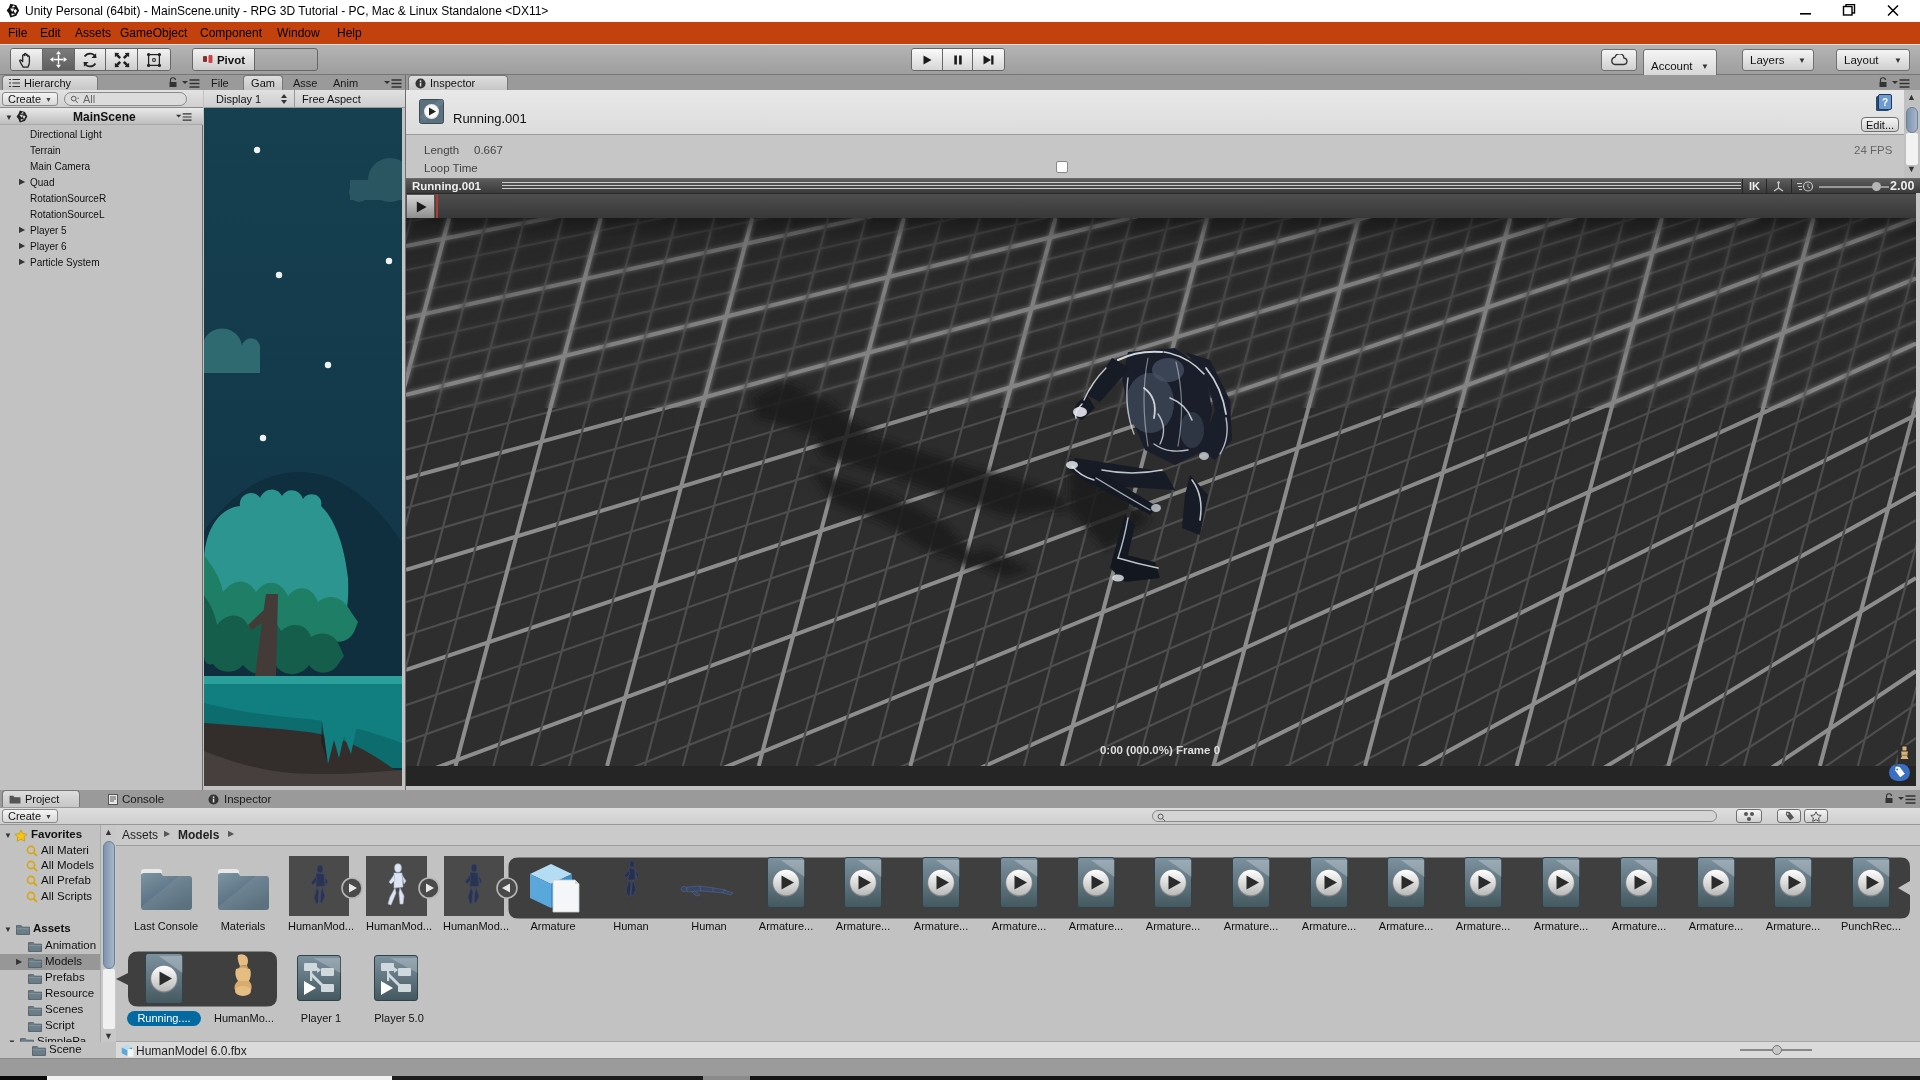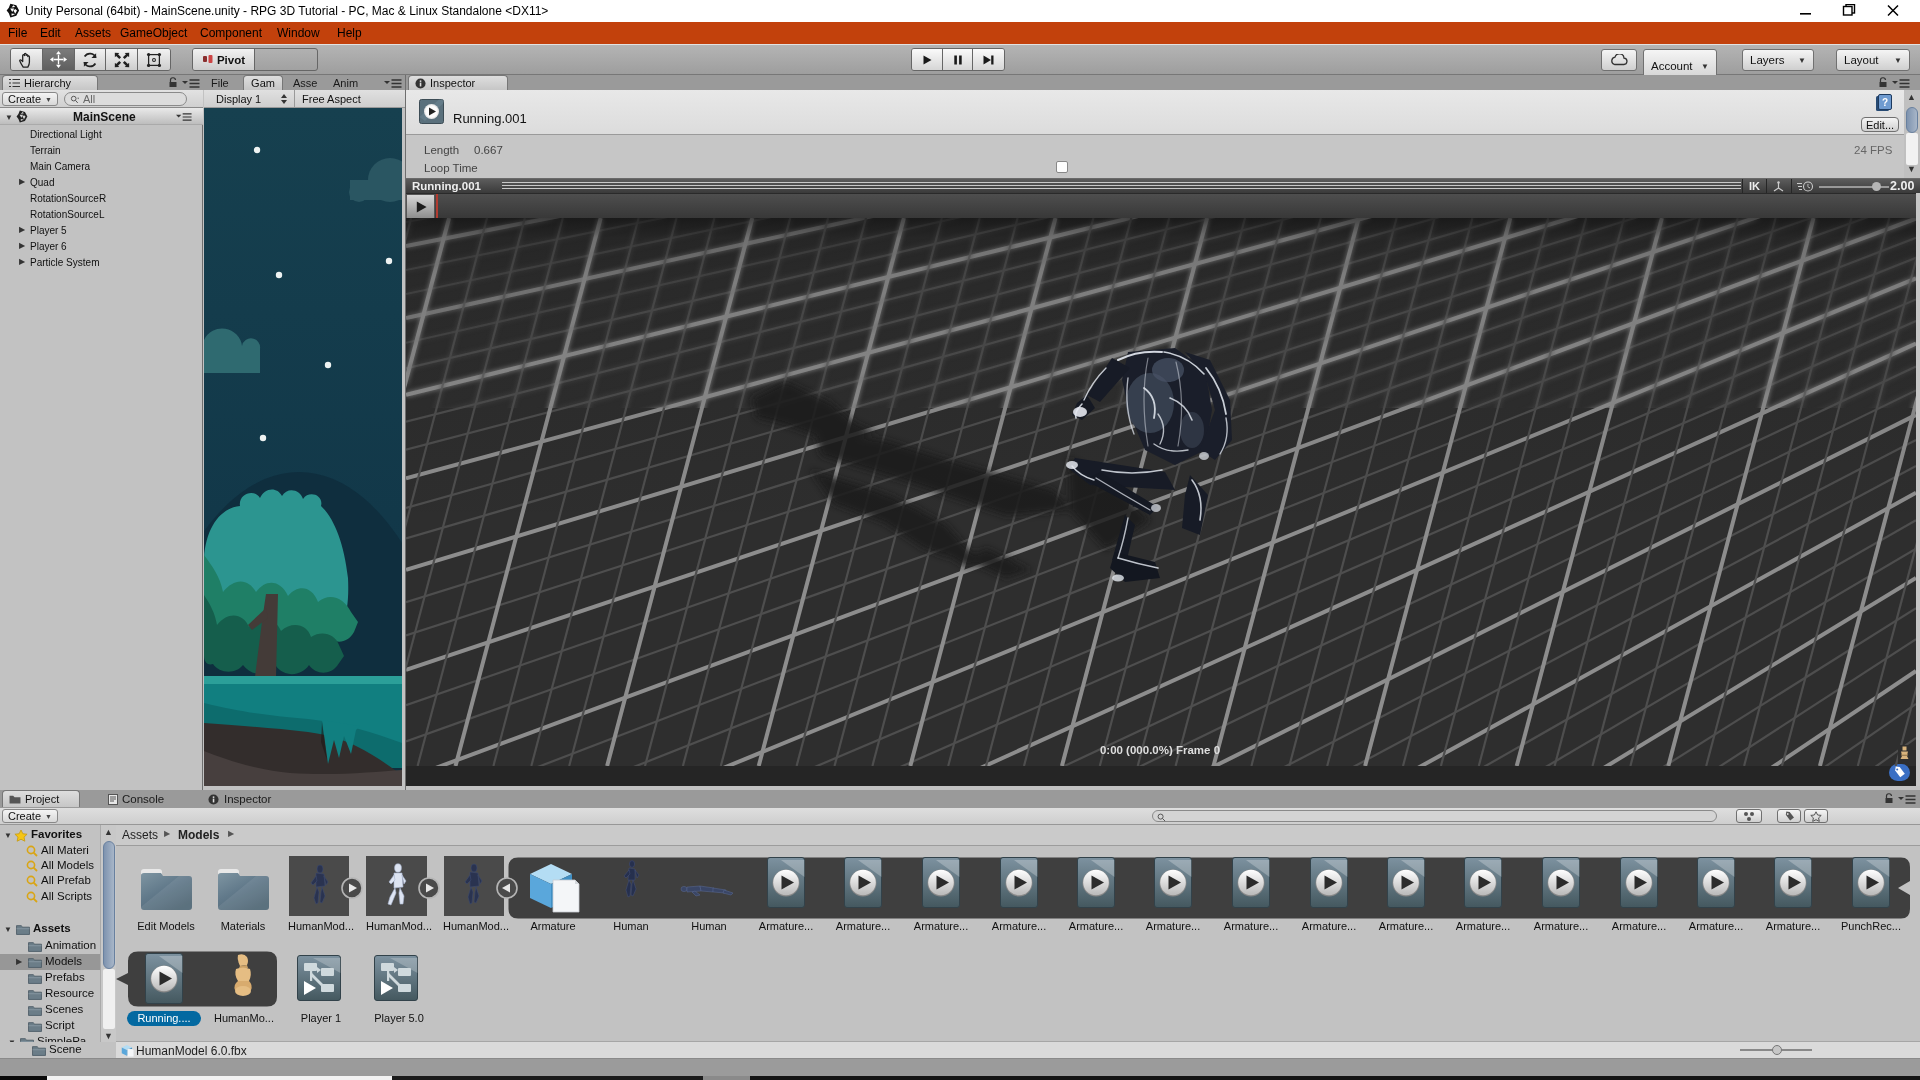--- a/index.html
+++ b/index.html
@@ -884,21 +884,21 @@
         </svg>
       <svg class="abs" style="left:1697px;top:11px" width="38" height="51" viewBox="0 0 38 51">
           <use href="#animclip"></use>
         </svg>
       <svg class="abs" style="left:1774px;top:11px" width="38" height="51" viewBox="0 0 38 51">
           <use href="#animclip"></use>
         </svg>
       <svg class="abs" style="left:1852px;top:11px" width="38" height="51" viewBox="0 0 38 51">
           <use href="#animclip"></use>
         </svg>
-      <div class="abs lbl" style="left:127px;top:74px;width:78px;">Edit Models</div>
+      <div class="abs lbl" style="left:127px;top:74px;width:78px;">Last Console</div>
       <div class="abs lbl" style="left:204px;top:74px;width:78px;">Materials</div>
       <div class="abs lbl" style="left:282px;top:74px;width:78px;">HumanMod...</div>
       <div class="abs lbl" style="left:360px;top:74px;width:78px;">HumanMod...</div>
       <div class="abs lbl" style="left:437px;top:74px;width:78px;">HumanMod...</div>
       <div class="abs lbl" style="left:514px;top:74px;width:78px;">Armature</div>
       <div class="abs lbl" style="left:592px;top:74px;width:78px;">Human</div>
       <div class="abs lbl" style="left:670px;top:74px;width:78px;">Human</div>
       <div class="abs lbl" style="left:747px;top:74px;width:78px;">Armature...</div>
       <div class="abs lbl" style="left:824px;top:74px;width:78px;">Armature...</div>
       <div class="abs lbl" style="left:902px;top:74px;width:78px;">Armature...</div>

